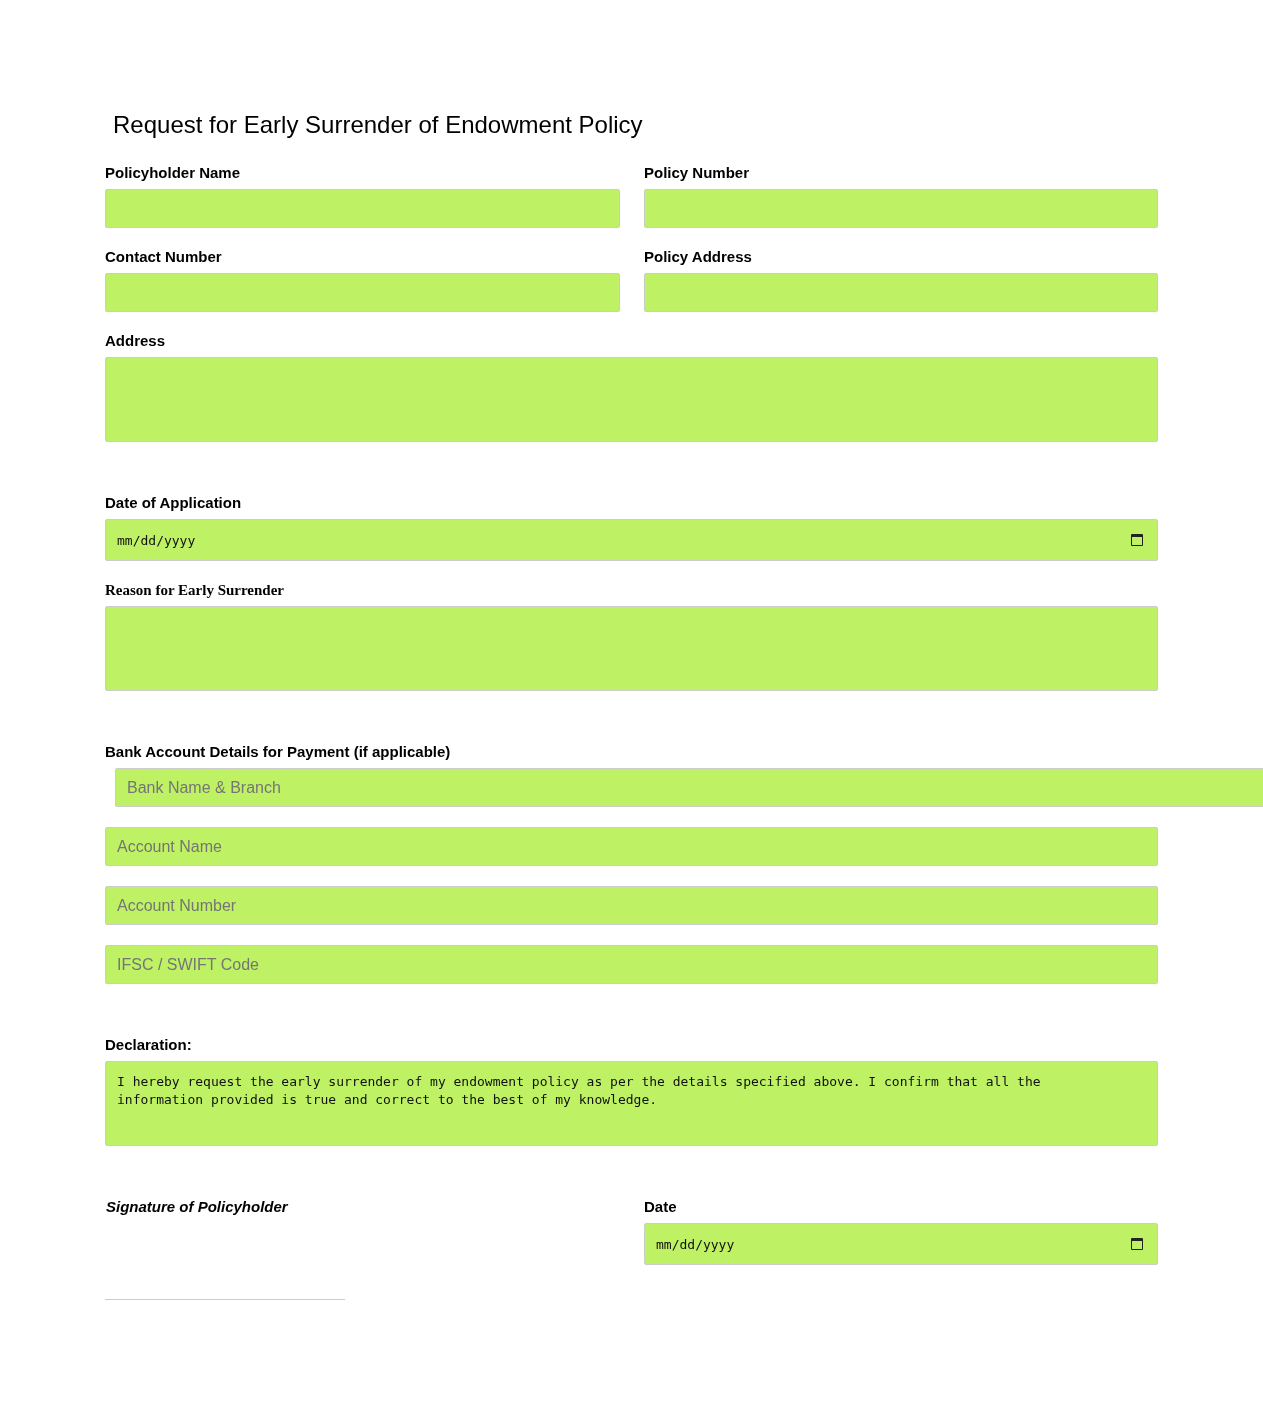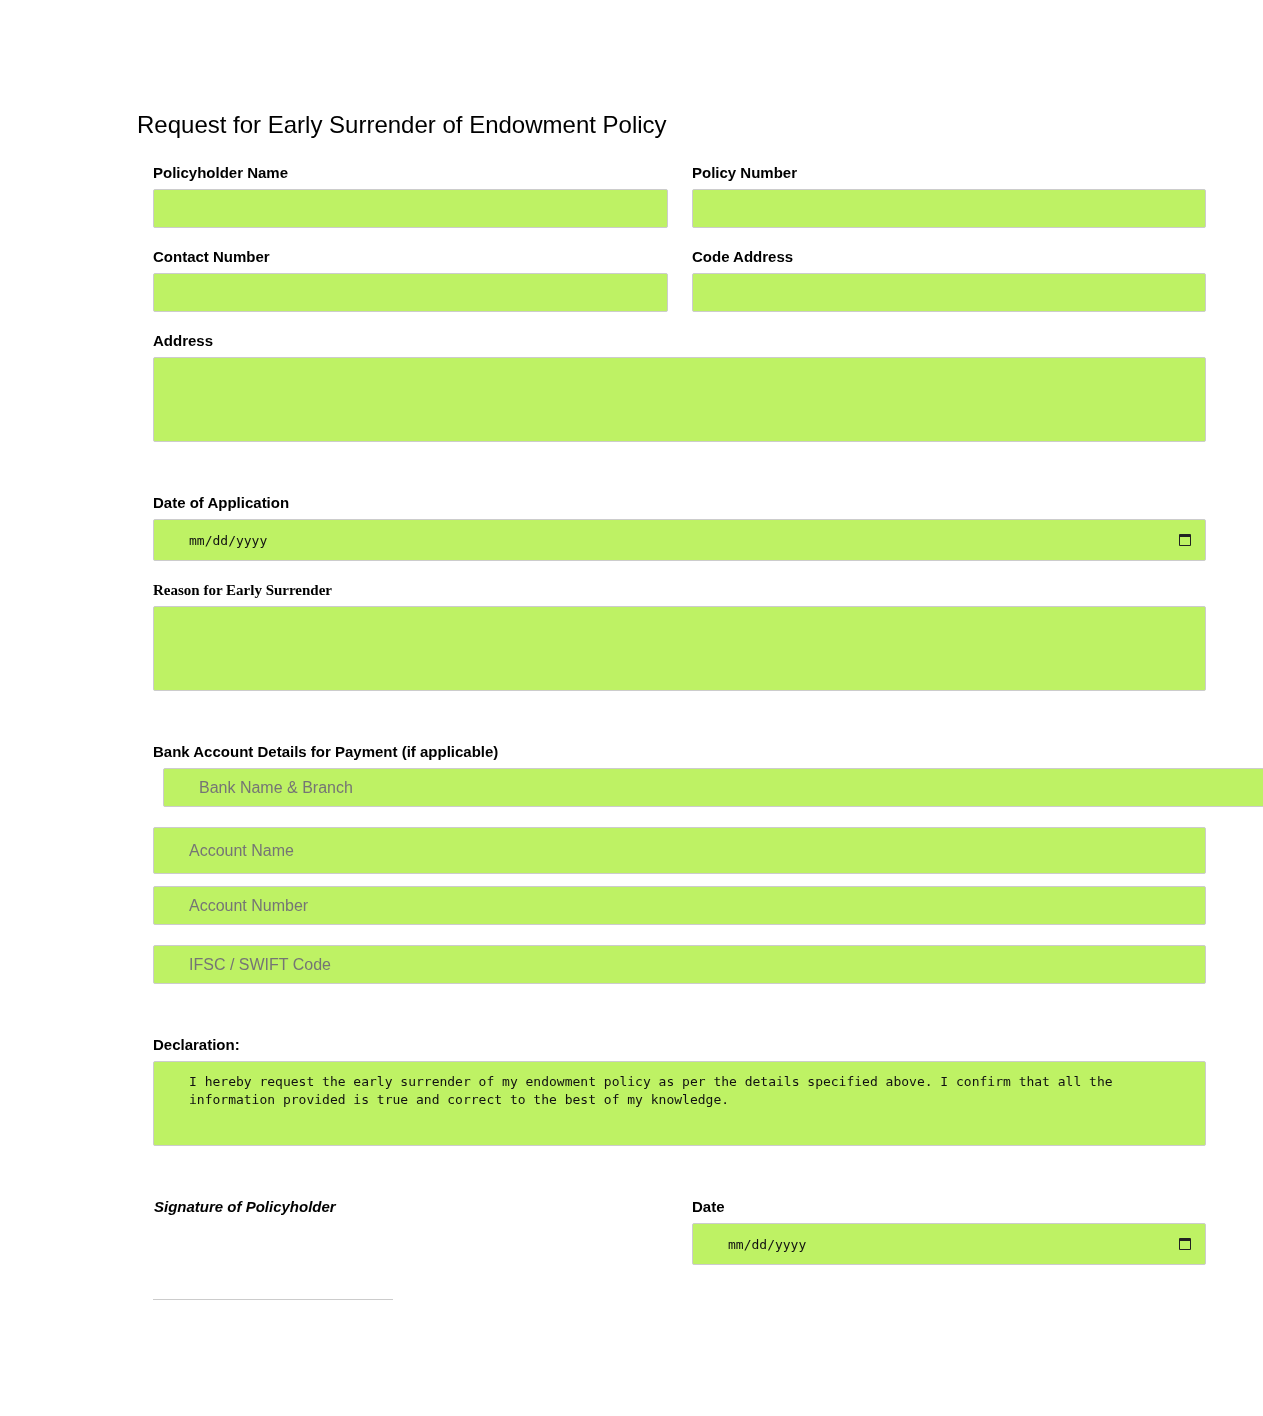--- a/index.html
+++ b/index.html
@@ -1,15 +1,15 @@
 <!DOCTYPE html>
 <html><head>
 <meta charset="utf-8">
 <style>
-  * { box-sizing: border-box; margin-left: 24px; }
+  * { box-sizing: border-box; }
   html, body { margin: 0; padding: 0; background: #ffffff; }
   body {
     width: 1263px;
     height: 1416px;
     font-family: "Liberation Sans", sans-serif;
     color: #000;
     position: relative;
     overflow: hidden;
   }
   .page { position: absolute; left: 105px; top: 0; width: 1053px; }
@@ -57,40 +57,40 @@
 
   <div class="label" style="top:164px; left:0;">Policyholder Name</div>
   <div class="field" style="top:189px; left:0; width:515px; height:39px;"></div>
 
   <div class="label" style="top:164px; left:539px;">Policy Number</div>
   <div class="field" style="top:189px; left:539px; width:514px; height:39px;"></div>
 
   <div class="label" style="top:248px; left:0;">Contact Number</div>
   <div class="field" style="top:273px; left:0; width:515px; height:39px;"></div>
 
-  <div class="label" style="top:248px; left:539px;">Code Address</div>
+  <div class="label" style="top:248px; left:539px;">Policy Address</div>
   <div class="field" style="top:273px; left:539px; width:514px; height:39px;"></div>
 
   <div class="label" style="top:332px; left:0;">Address</div>
   <div class="field" style="top:357px; left:0; width:1053px; height:85px;"></div>
 
   <div class="label" style="top:494px; left:0;">Date of Application</div>
   <div class="field" style="top:519px; left:0; width:1053px; height:42px;">
     <span class="date-text">mm/dd/yyyy</span>
     <span class="cal-icon"></span>
   </div>
 
   <div class="label" style="top:581px; left:0;font-family:Liberation Serif, serif;">Reason for Early Surrender</div>
   <div class="field" style="top:606px; left:0; width:1053px; height:85px;"></div>
 
   <div class="label" style="top:743px; left:0;">Bank Account Details for Payment (if applicable)</div>
   <div class="field" style="top:768px; left:10px; width:1253px; height:39px;">
     <span class="placeholder">Bank Name &amp; Branch</span>
   </div>
-  <div class="field" style="top:827px; left:0; width:1053px; height:47px;">
+  <div class="field" style="top:827px; left:0; width:1053px; height:39px;">
     <span class="placeholder">Account Name</span>
   </div>
   <div class="field" style="top:886px; left:0; width:1053px; height:39px;">
     <span class="placeholder">Account Number</span>
   </div>
   <div class="field" style="top:945px; left:0; width:1053px; height:39px;">
     <span class="placeholder">IFSC / SWIFT Code</span>
   </div>
 
   <div class="label" style="top:1036px; left:0;">Declaration:</div>

